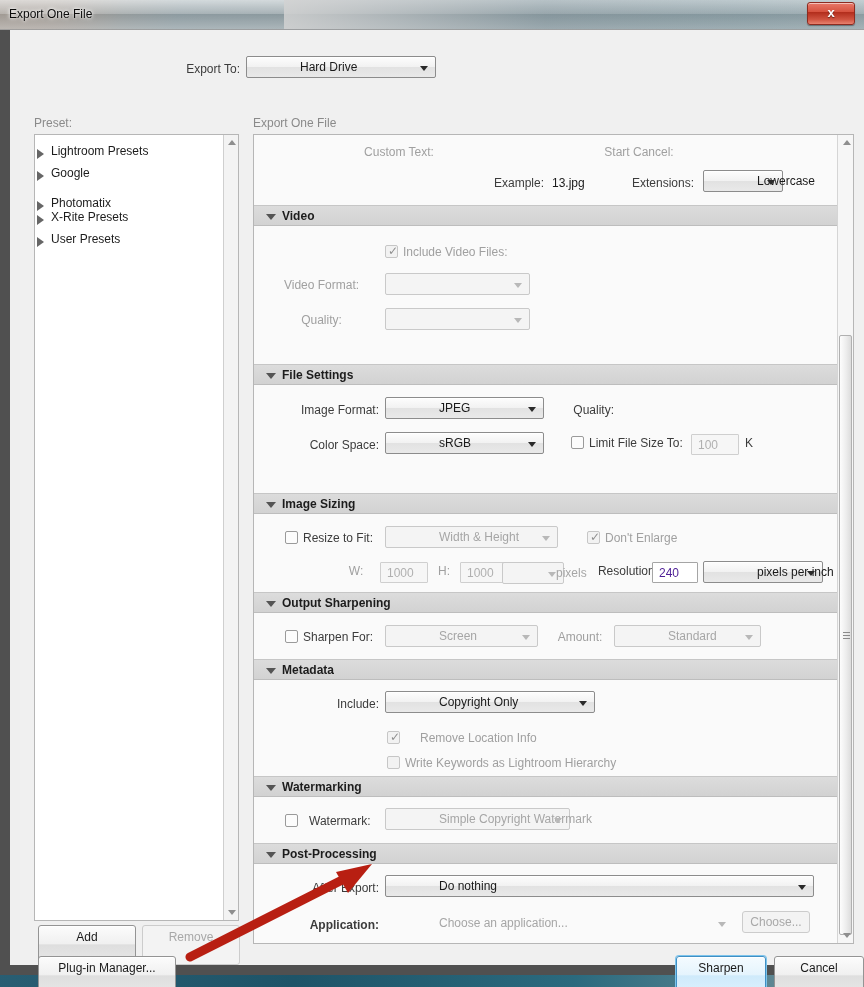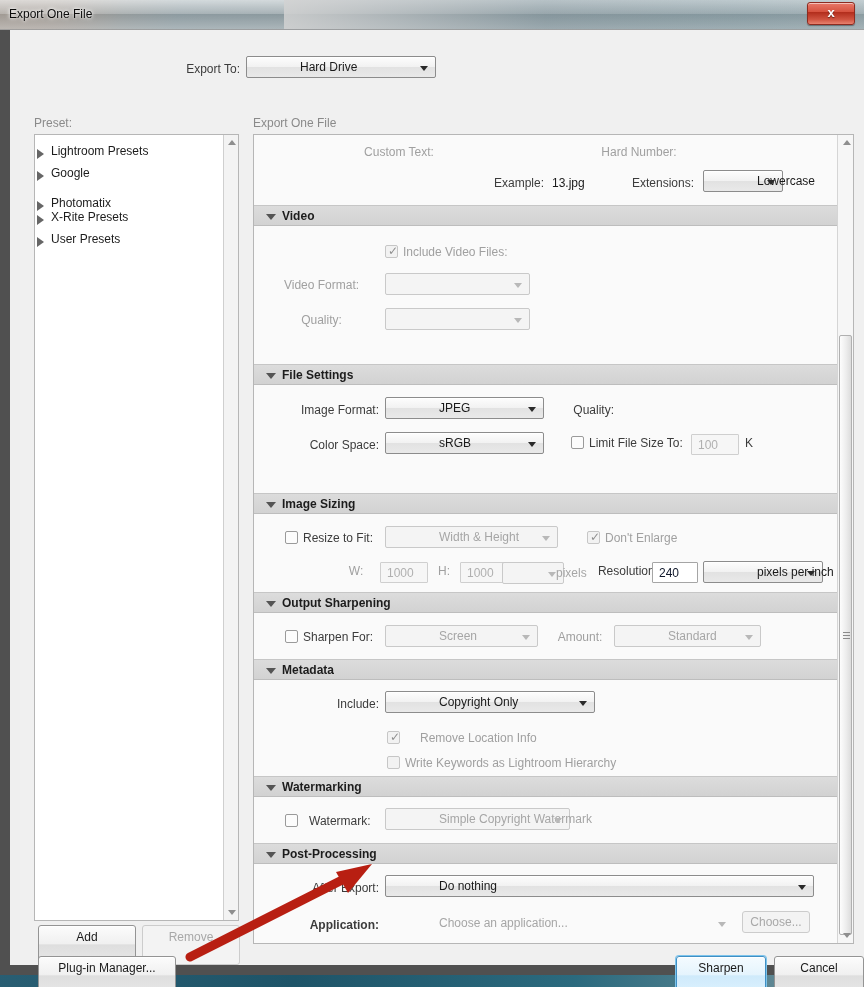--- a/index.html
+++ b/index.html
@@ -49,21 +49,21 @@
     box-shadow:inset 0 1px 0 #fff;}
   .combo .txt{position:absolute;left:6px;top:3px;font-size:12px;color:#1a1a1a;white-space:nowrap;margin-left:47px;}
   .combo .arw{position:absolute;right:7px;top:9px;width:0;height:0;
     border-left:4px solid transparent;border-right:4px solid transparent;border-top:5px solid #2a2a2a;}
   .combo.dis{border-color:#c9c9c9;background:#f4f4f4;box-shadow:none;cursor:default;}
   .combo.dis .txt{color:#a6a6a6;}
   .combo.dis .arw{border-top-color:#b8b8b8;}
 
   .tf{position:absolute;box-sizing:border-box;height:21px;background:#fff;
     border:1px solid #a5a5a5;border-radius:1px;cursor:text;}
-  .tf .v{position:absolute;right:6px;top:3px;font-size:12px;color:#0f172a;}
+  .tf .v{position:absolute;right:6px;top:3px;font-size:12px;color:#4c1d95;}
   .tf.dis{border-color:#cfcfcf;background:#f6f6f6;cursor:default;}
   .tf.dis .v{color:#b0b0b0;left:6px;right:auto;text-align:left;}
 
   .cb{position:absolute;width:13px;height:13px;box-sizing:border-box;
     border:1px solid #9a9a9a;border-radius:2px;background:#fcfcfc;cursor:pointer;}
   .cb.dis{border-color:#c6c6c6;background:#f2f2f2;cursor:default;}
   .cb .tick{position:absolute;left:2px;top:-2px;font-size:12px;color:#8f8f8f;
     font-family:"DejaVu Sans",sans-serif;}
   .cbtext{position:absolute;font-size:12px;color:#3c3c3c;}
   .cbtext.dis{color:#a0a0a0;}
@@ -171,21 +171,21 @@
             </div>
       </div>
     </div>
     <div class="btn" style="left:18px;top:895px;width:98px;">Add</div>
     <div class="btn dis" style="left:122px;top:895px;width:98px;">Remove</div>
 
     <div id="panel-title">Export One File</div>
     <div id="panel">
 
       <div class="flbl dis" style="left:0px;top:10px;width:290px;">Custom Text:</div>
-      <div class="flbl dis" style="left:330px;top:10px;width:110px;">Hard Number:</div>
+      <div class="flbl dis" style="left:330px;top:10px;width:110px;">Start Cancel:</div>
       <div class="flbl" style="left:0px;top:41px;width:290px;">Example:</div>
       <div style="position:absolute;left:298px;top:41px;font-size:12px;">13.jpg</div>
       <div class="flbl" style="left:330px;top:41px;width:110px;">Extensions:</div>
       <div class="combo" style="left:449px;top:35px;width:80px;">
         <div class="txt">Lowercase</div>
         <div class="arw"></div>
       </div>
 
       <div class="sechdr" style="top:70px;">
         <div class="tri"></div>

